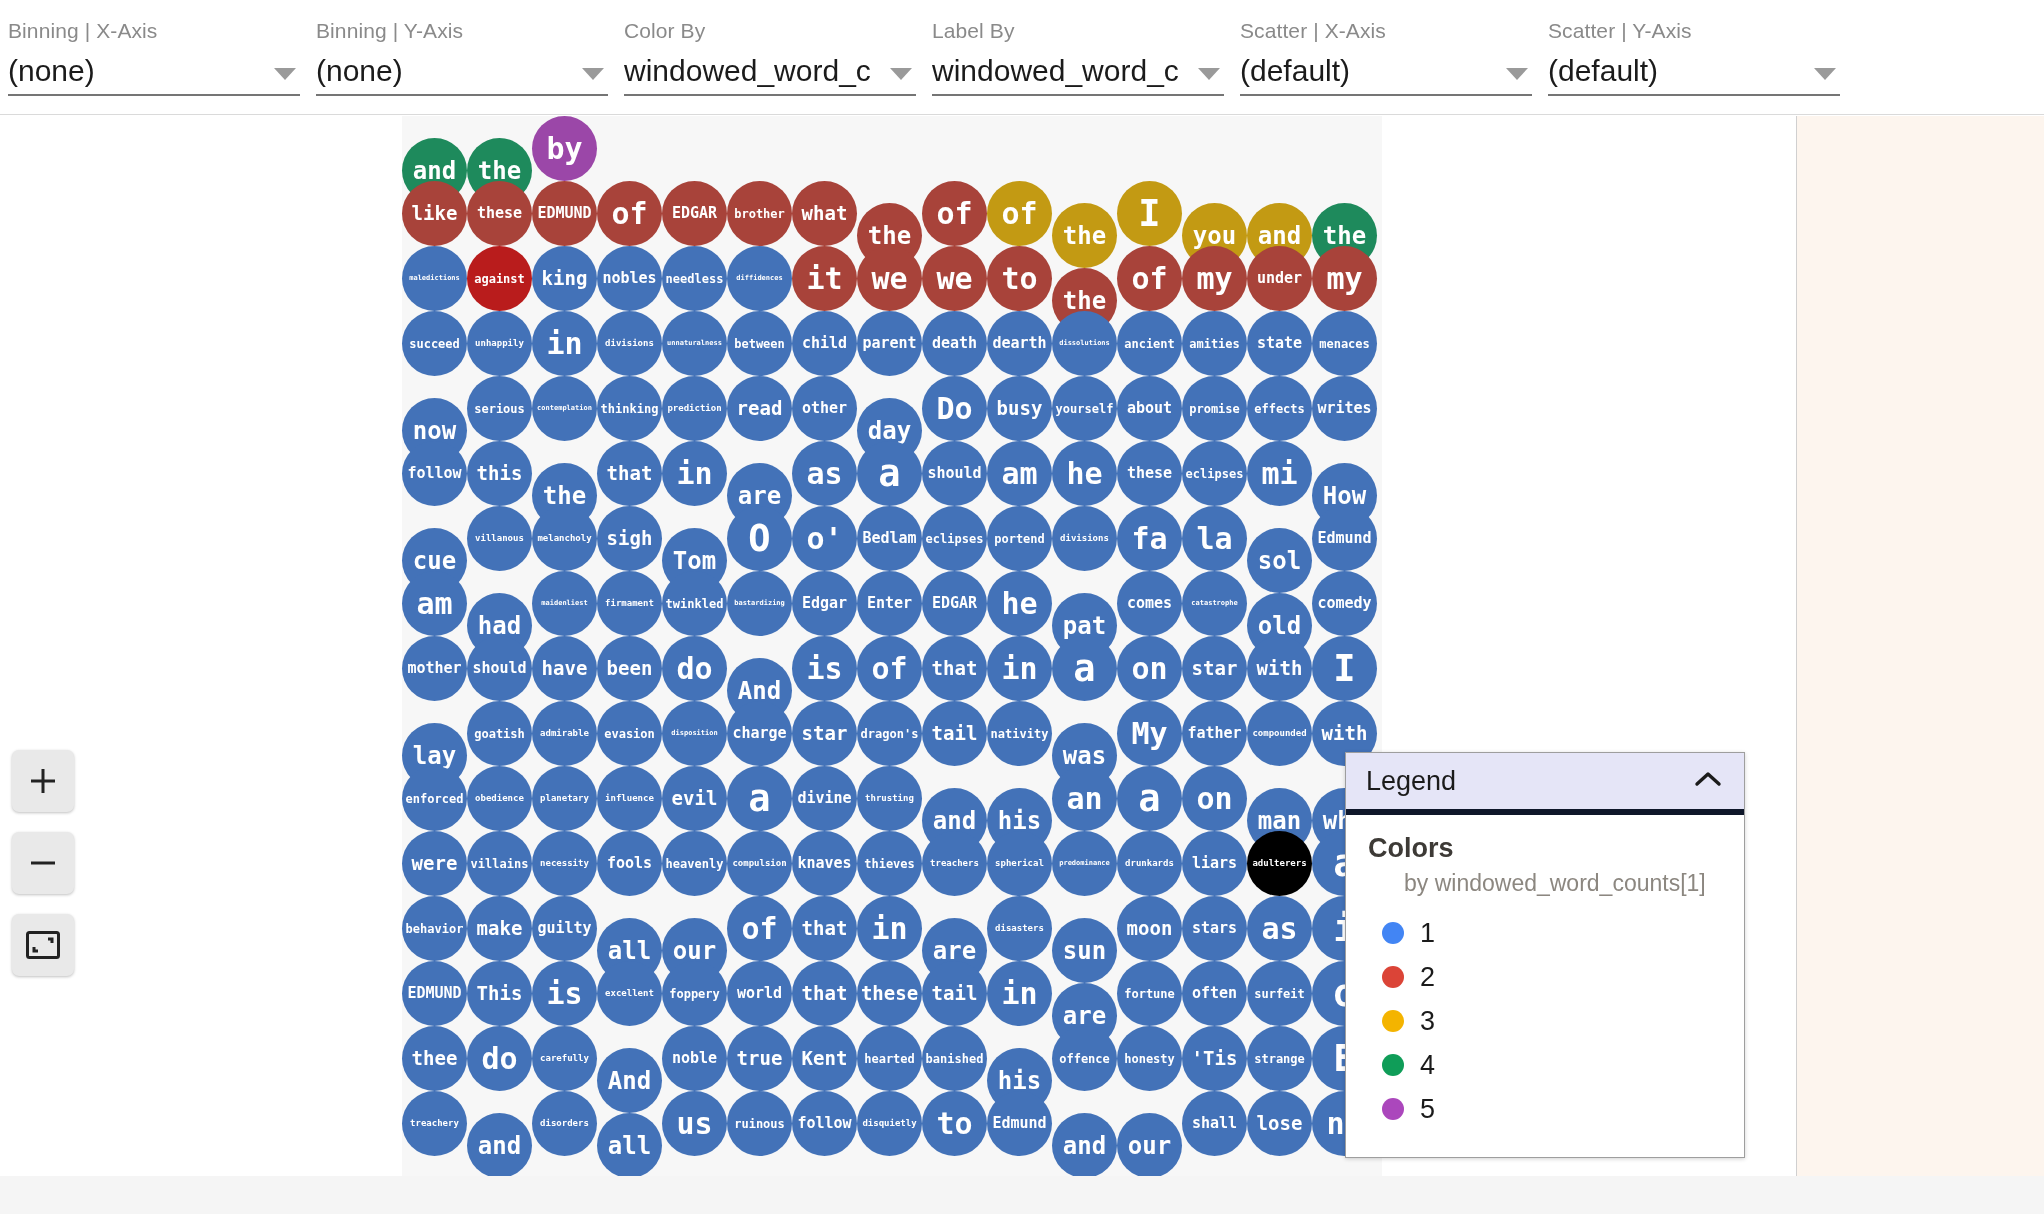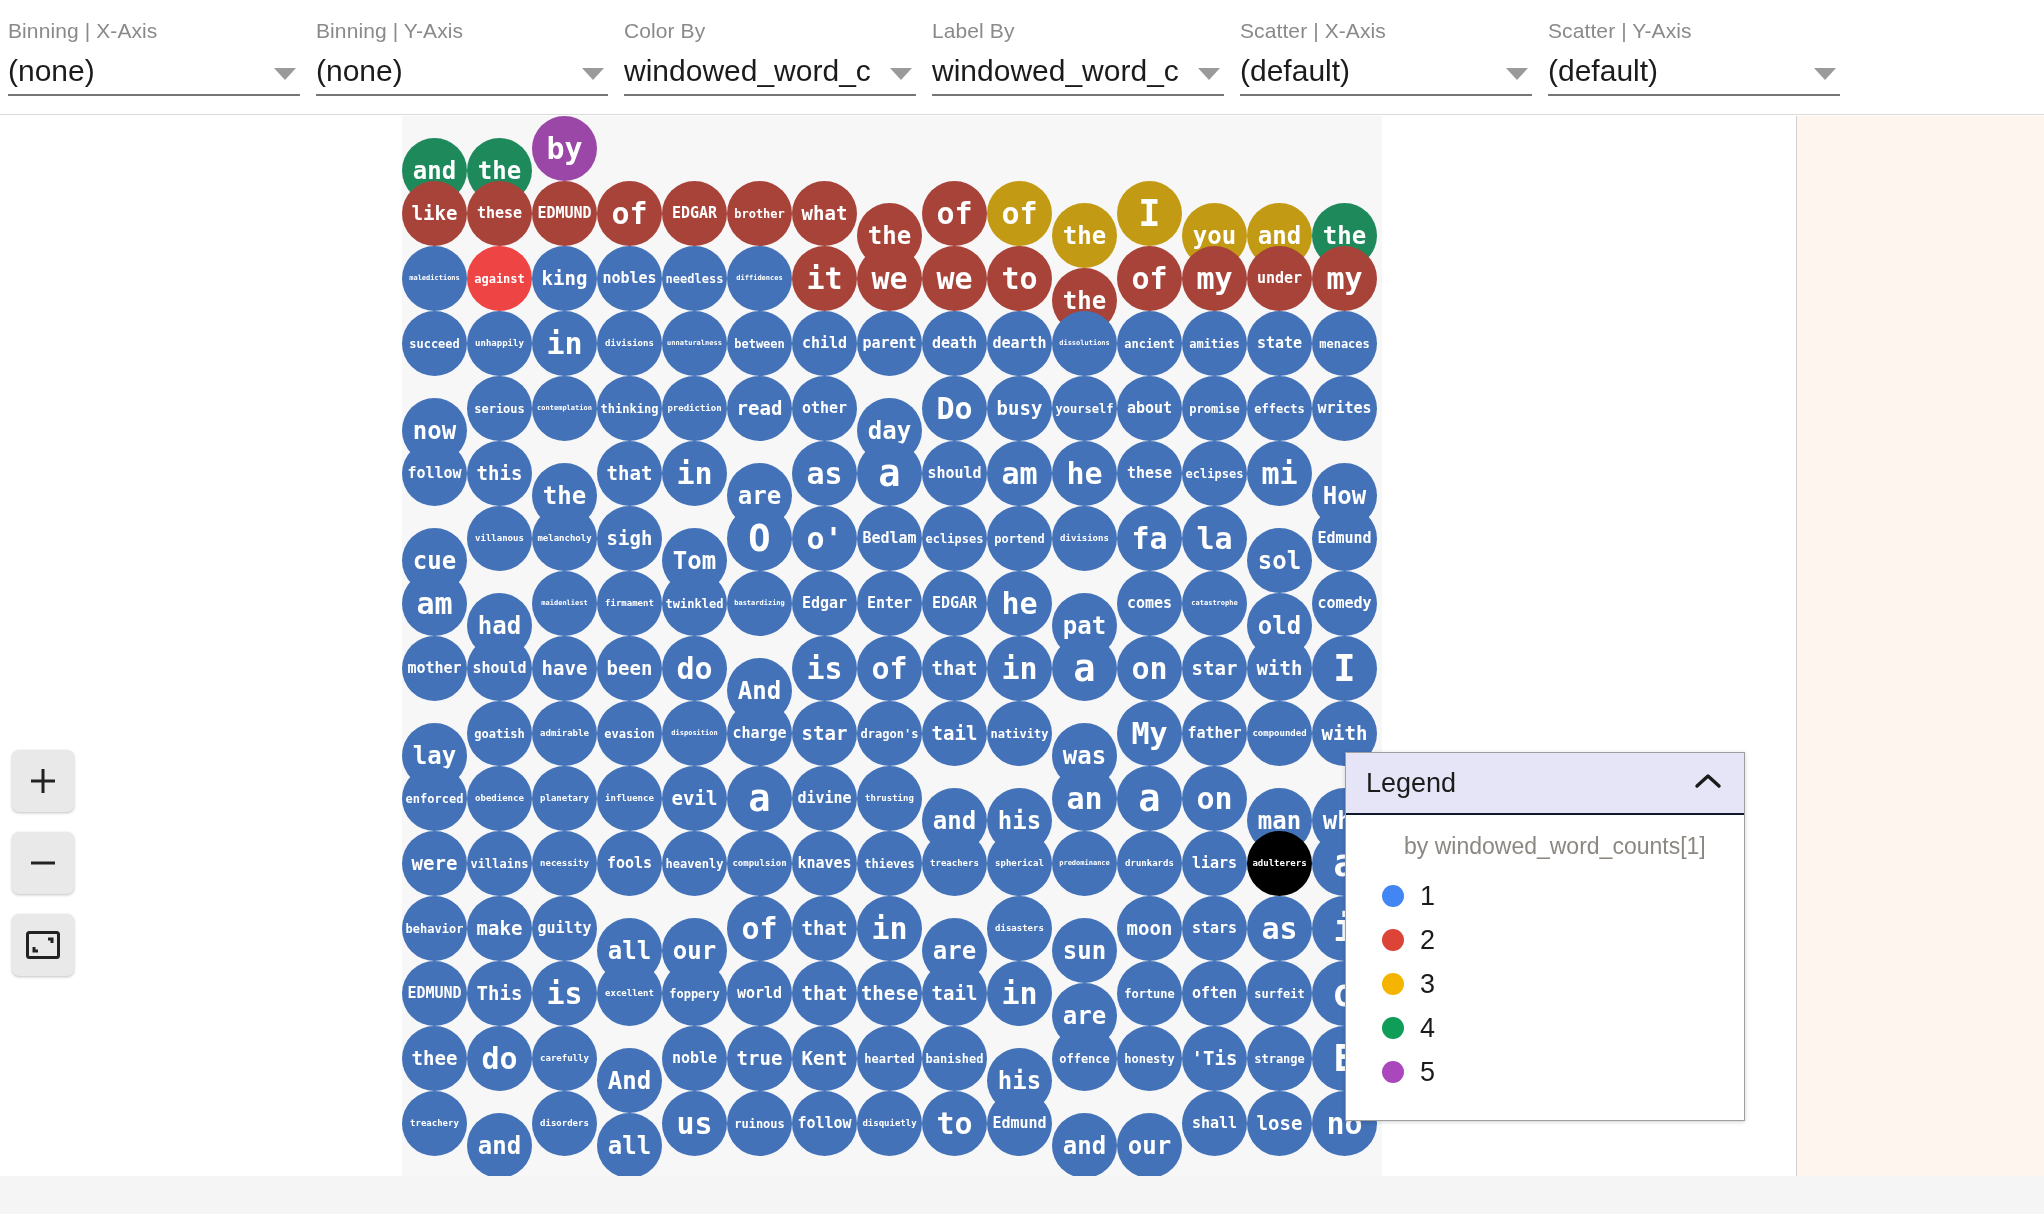--- a/index.html
+++ b/index.html
@@ -135,21 +135,21 @@
     width: 400px;
     background: #ffffff;
     border: 1px solid #9e9e9e;
     box-shadow: 0 1px 4px rgba(0,0,0,.18);
   }
   #legend-header {
     background: #e5e5f7;
     height: 62px;
     display: flex; align-items: center; justify-content: space-between;
     padding: 0 22px 0 20px;
-    border-bottom: 2px solid #0f172a;
+    border-bottom: 6px solid #0f172a;
   }
   #legend-title {
     font-size: 27px; color: #1b1b1b;
   }
   #legend-body { padding: 18px 22px 26px 22px; }
   #legend-section-title {
     font-size: 27px; font-weight: bold; color: #3d3a36;
     margin-bottom: 6px;
   }
   #legend-subtitle {
@@ -265,21 +265,21 @@
         <div class="bubble s2" style="background: rgb(195, 154, 19);">of</div>
         <div class="bubble s3" style="background: rgb(195, 154, 19);">the</div>
         <div class="bubble s1" style="background: rgb(195, 154, 19);">I</div>
         <div class="bubble s3" style="background: rgb(195, 154, 19);">you</div>
         <div class="bubble s3" style="background: rgb(195, 154, 19);">and</div>
         <div class="bubble s3" style="background: rgb(30, 138, 92);">the</div>
         <div class="bubble empty"></div>
       </div>
       <div class="grid-row">
         <div class="bubble s8" style="background: rgb(67, 114, 184);">maledictions</div>
-        <div class="bubble s6" style="background: #ef4444; text-align: right;">against</div>
+        <div class="bubble s6" style="background: #b91c1c; text-align: right;">against</div>
         <div class="bubble s4" style="background: rgb(67, 114, 184);">king</div>
         <div class="bubble s5" style="background: rgb(67, 114, 184);">nobles</div>
         <div class="bubble s6" style="background: rgb(67, 114, 184);">needless</div>
         <div class="bubble s8" style="background: rgb(67, 114, 184);">diffidences</div>
         <div class="bubble s2" style="background: rgb(168, 67, 58);">it</div>
         <div class="bubble s2" style="background: rgb(168, 67, 58);">we</div>
         <div class="bubble s2" style="background: rgb(168, 67, 58);">we</div>
         <div class="bubble s2" style="background: rgb(168, 67, 58);">to</div>
         <div class="bubble s3" style="background: rgb(168, 67, 58);">the</div>
         <div class="bubble s2" style="background: rgb(168, 67, 58);">of</div>
@@ -554,20 +554,21 @@
 <div id="legend">
   <div id="legend-header">
     <span id="legend-title">Legend</span>
     <span>
       <svg width="28" height="18" viewBox="0 0 28 18">
         <path d="M3 14 L14 4 L25 14" stroke="#1b1b1b" stroke-width="3.4" fill="none" stroke-linecap="round" stroke-linejoin="round"></path>
       </svg>
     </span>
   </div>
   <div id="legend-body">
+    <div id="legend-section-title">Colors</div>
     <div id="legend-subtitle">by windowed_word_counts[1]</div>
     <div id="legend-items">
         <div class="legend-item">
           <span class="legend-swatch" style="background: rgb(66, 133, 244);"></span>
           <span class="legend-label">1</span>
         </div>
         <div class="legend-item">
           <span class="legend-swatch" style="background: rgb(219, 68, 55);"></span>
           <span class="legend-label">2</span>
         </div>

